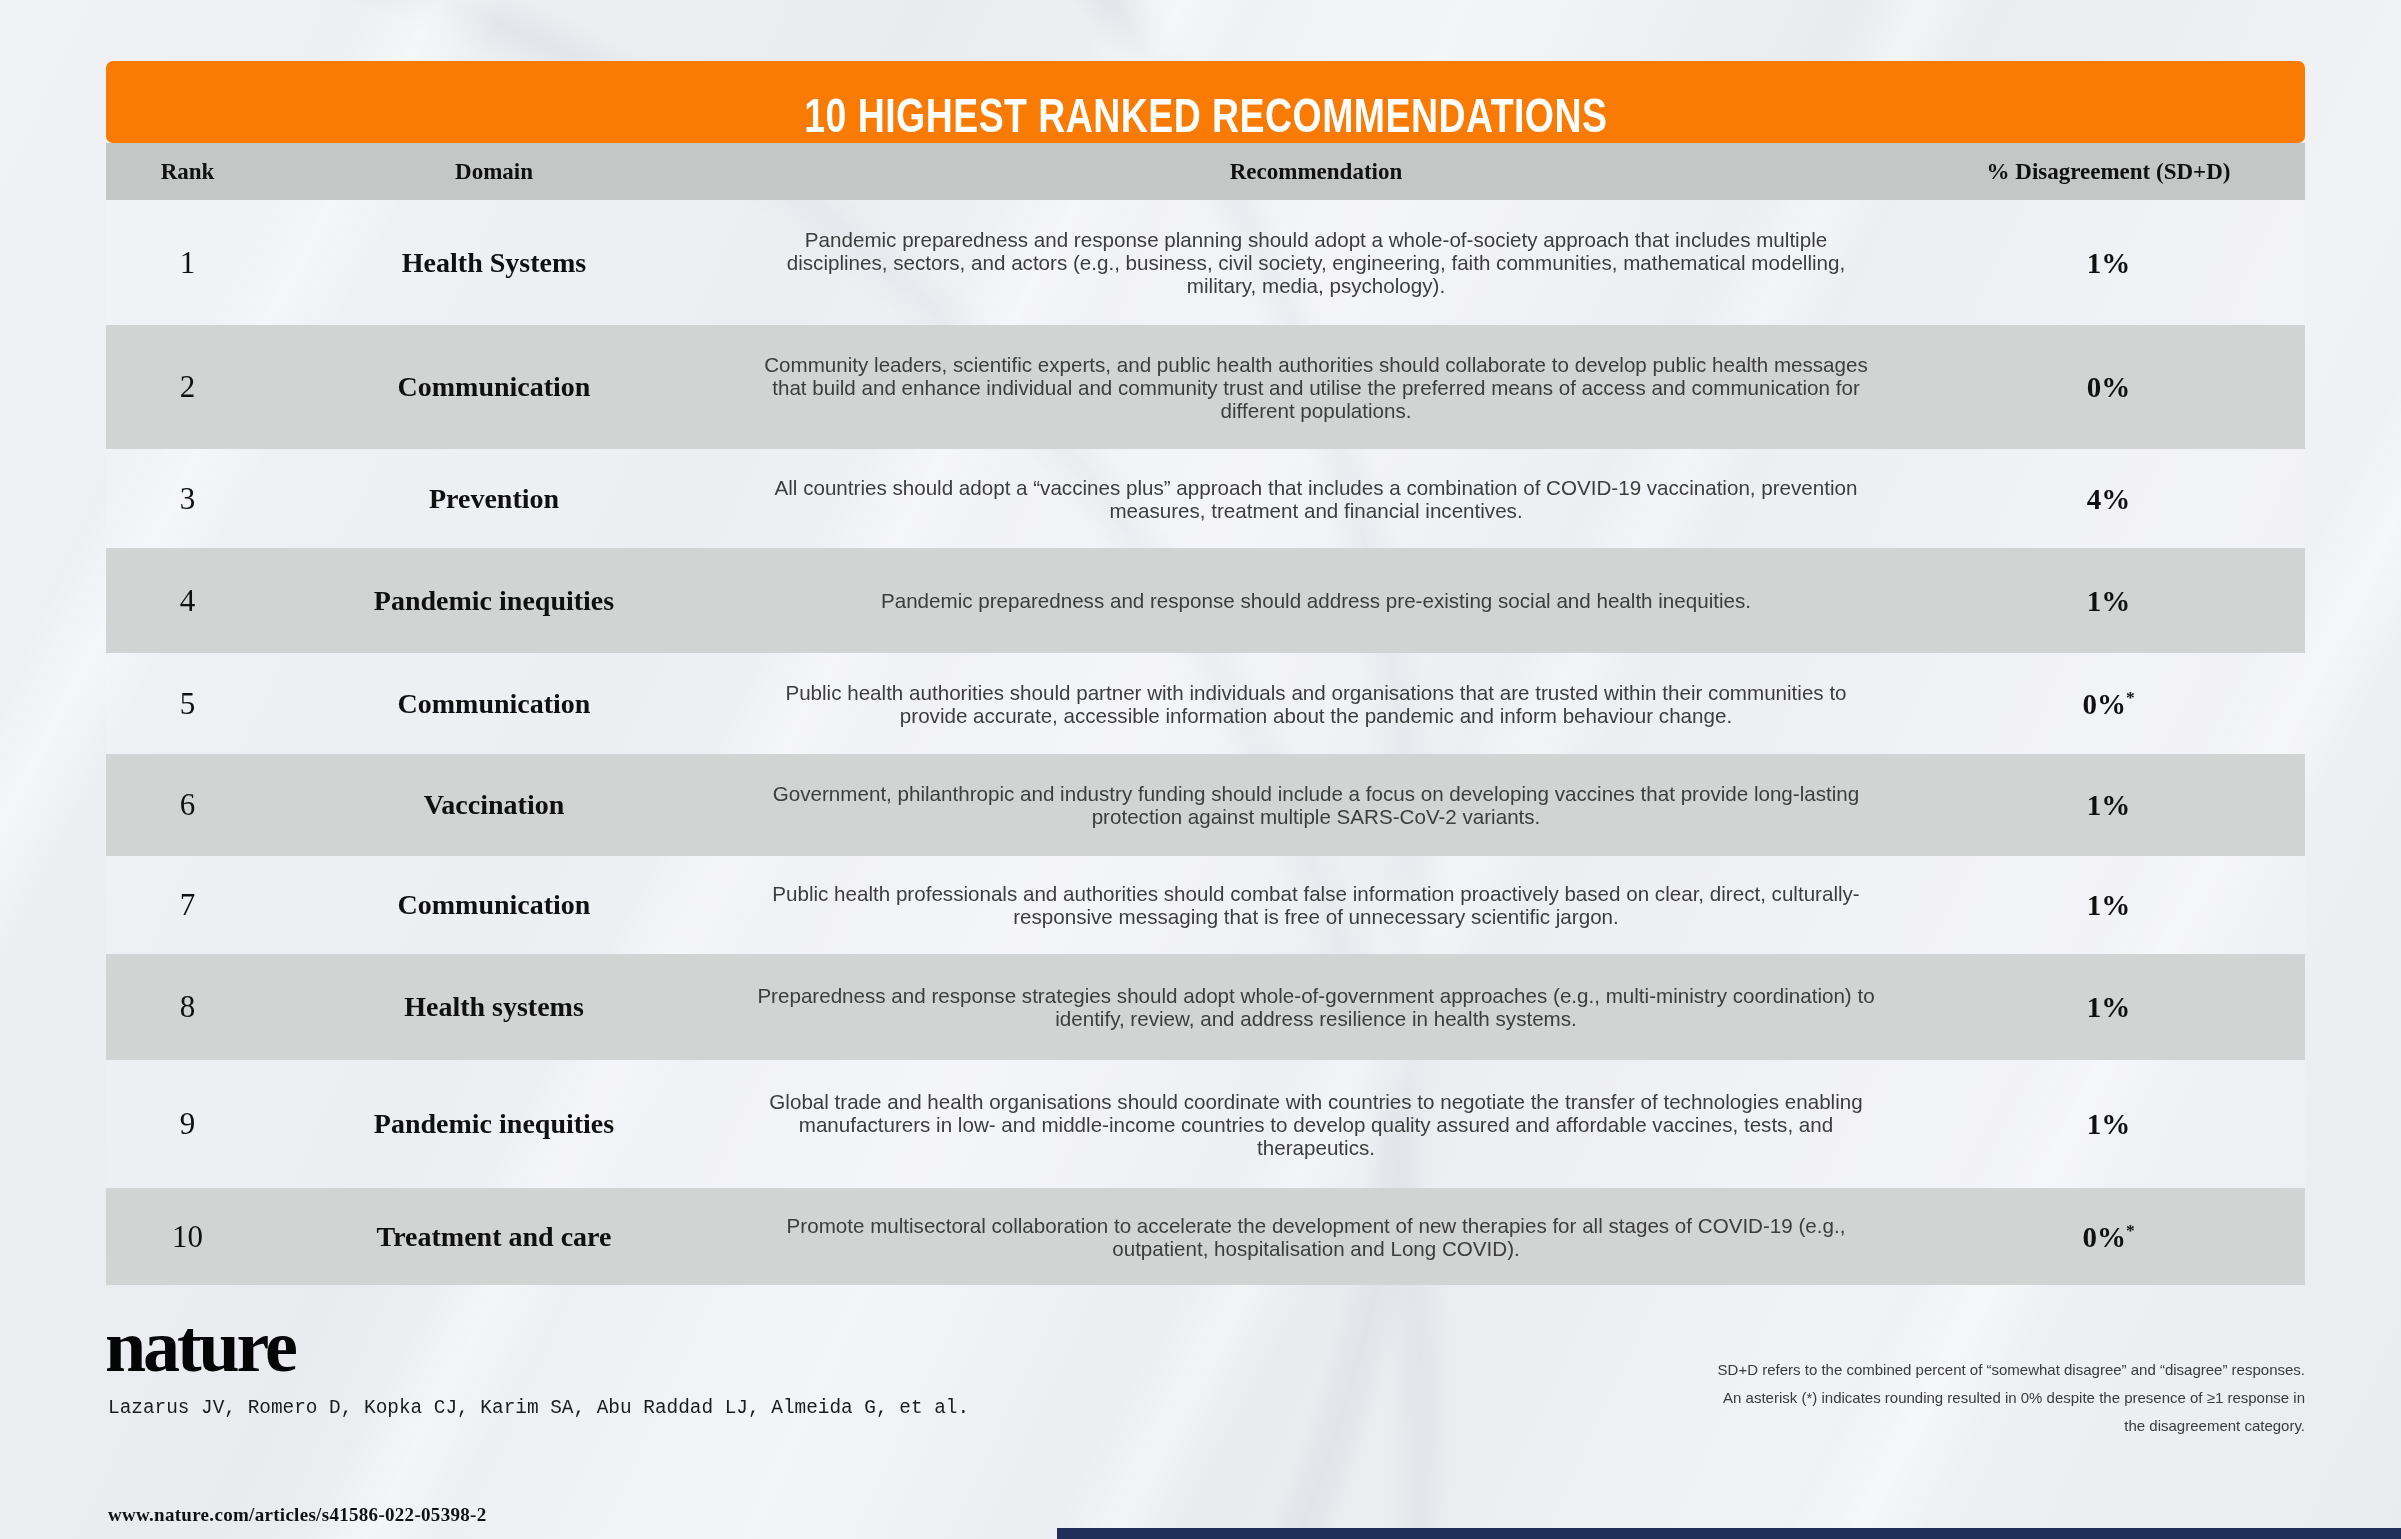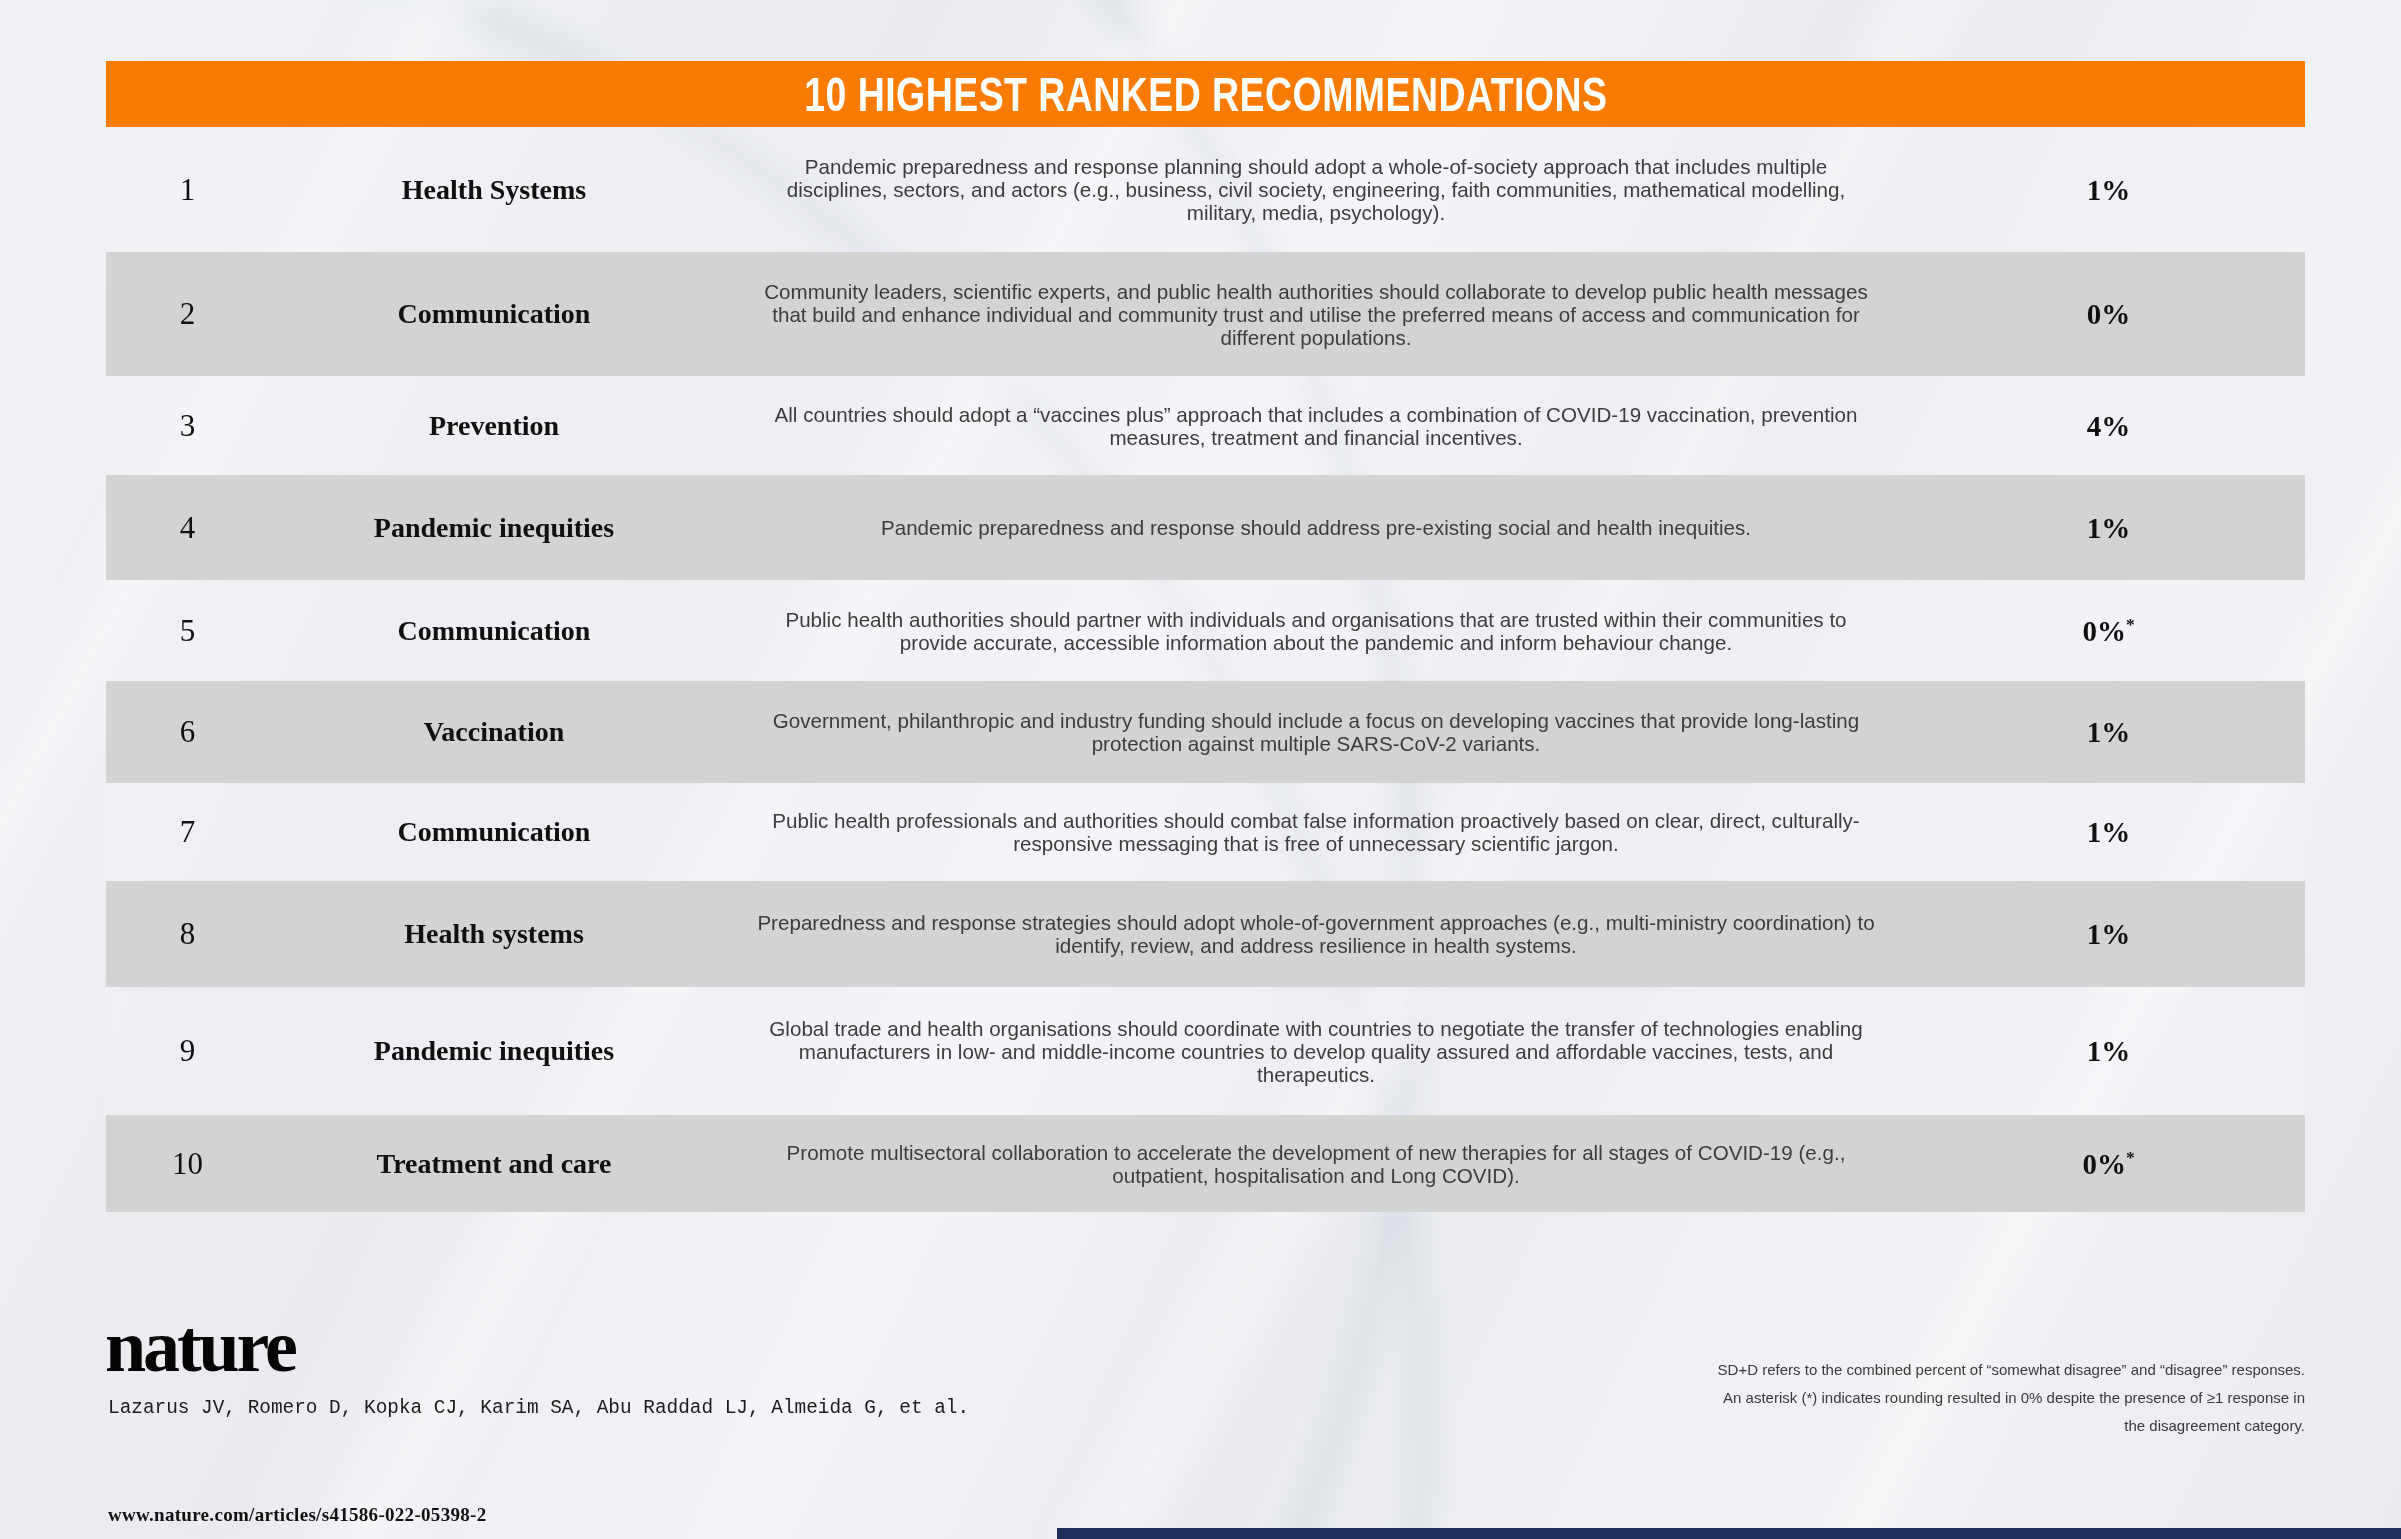--- a/index.html
+++ b/index.html
@@ -18,22 +18,22 @@
     background:repeating-linear-gradient(118deg,
       rgba(255,255,255,0) 0px, rgba(255,255,255,0) 325px,
       rgba(255,255,255,.65) 388px, rgba(255,255,255,0) 450px,
       rgba(255,255,255,0) 657px);
     opacity:.7;
   }
   .table{
     position:absolute;left:106px;top:61px;width:2199px;
   }
   .title-bar{
-    height:66px;background:#fa7b04;
-    display:flex;align-items:center;justify-content:center;
+    height:82px;background:#fa7b04;
+    display:flex;align-items:flex-end;justify-content:center;border-radius:7px;
   }
   .title-text{
     color:#ffffff;font-weight:700;font-size:48px;letter-spacing:0.6px;
     white-space:nowrap;display:inline-block;transform:scaleX(.78);
     font-family:"Liberation Sans",sans-serif;
   }
   .col-head{
     height:57px;background:#c5c6c6;
     display:flex;align-items:center;
     font-family:"Liberation Serif",serif;font-weight:600;font-size:23px;color:#111;
@@ -83,20 +83,26 @@
 <body>
 
 <div id="canvas">
   <div class="sheen"></div>
 
   <div class="table">
     <div class="title-bar">
       <span class="title-text">10 HIGHEST RANKED RECOMMENDATIONS</span>
     </div>
 
+    <div class="col-head">
+      <div class="c rank">Rank</div>
+      <div class="c domain">Domain</div>
+      <div class="c rec">Recommendation</div>
+      <div class="c pct">% Disagreement (SD+D)</div>
+    </div>
 
     <div class="row light r1">
       <div class="c rank rank-v">1</div>
       <div class="c domain domain-v">Health Systems</div>
       <div class="c rec rec-v">Pandemic preparedness and response planning should adopt a whole-of-society approach that includes multiple disciplines, sectors, and actors (e.g., business, civil society, engineering, faith communities, mathematical modelling, military, media, psychology).</div>
       <div class="c pct pct-v"><span>1%</span><sup></sup></div>
     </div>
 
     <div class="row gray r2">
       <div class="c rank rank-v">2</div>

